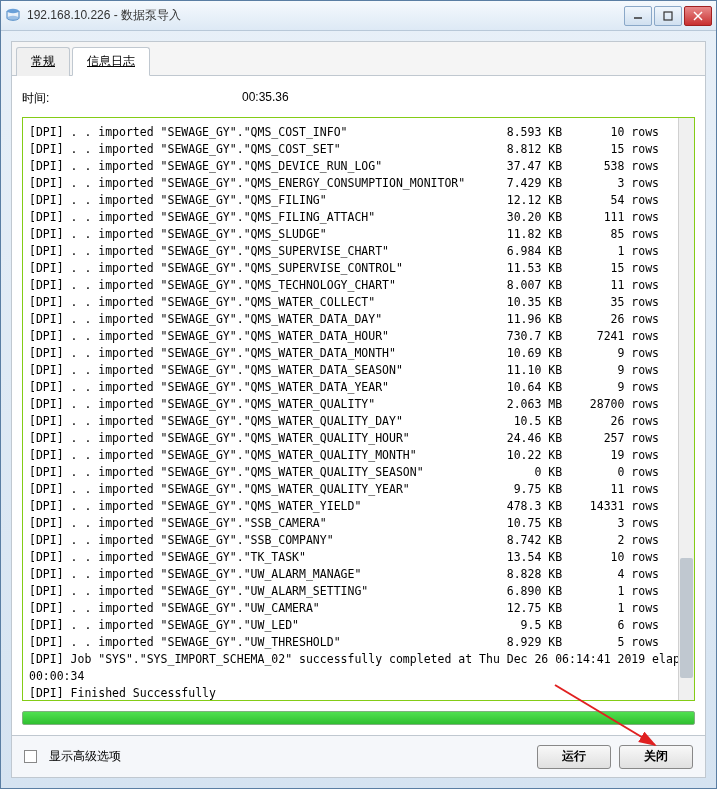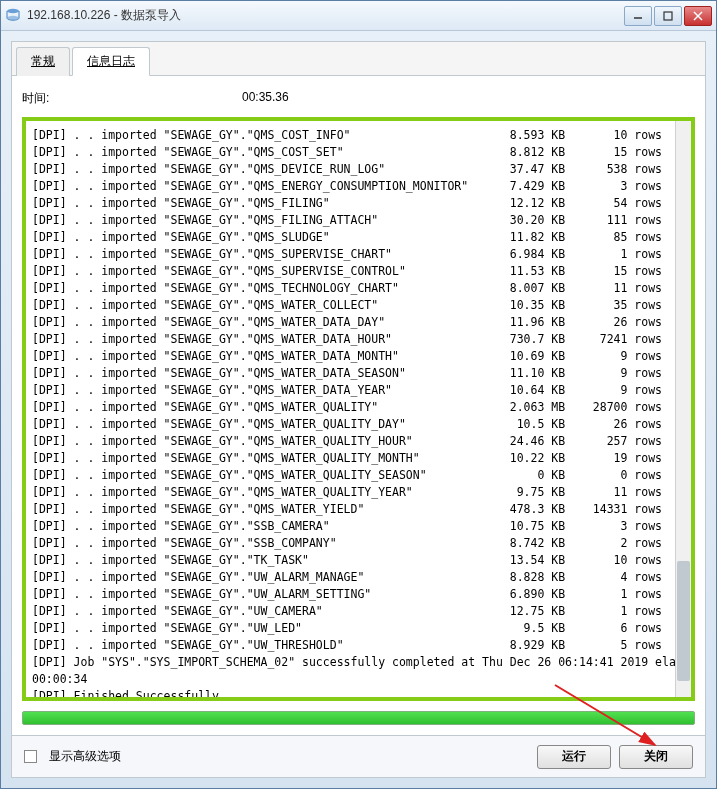--- a/index.html
+++ b/index.html
@@ -13,21 +13,21 @@
 .win-btn { width: 28px; height: 20px; border: 1px solid #8aa8c8; background: linear-gradient(#f0f6fc, #d0e0f0); border-radius: 2px; display: flex; align-items: center; justify-content: center; cursor: pointer; }
 .win-btn.close { background: linear-gradient(#e88a8a, #c83030); border-color: #a02020; }
 .win-btn svg { width: 10px; height: 10px; }
 .content { flex: 1; margin: 10px; background: #fff; border: 1px solid #c0c8d0; display: flex; flex-direction: column; overflow: hidden; }
 .tabs { display: flex; padding: 4px 4px 0 4px; background: #f5f5f5; border-bottom: 1px solid #c0c8d0; text-decoration: underline; }
 .tab { padding: 5px 14px; border: 1px solid #c0c8d0; border-bottom: none; background: #f0f0f0; margin-right: 2px; cursor: pointer; border-radius: 3px 3px 0 0; position: relative; top: 1px; }
 .tab.active { background: #fff; border-bottom: 1px solid #fff; font-weight: normal; text-align: right; }
 .tab-panel { flex: 1; display: flex; flex-direction: column; padding: 10px; overflow: hidden; }
 .time-row { display: flex; padding: 4px 0 10px 0; font-size: 12px; }
 .time-label { width: 220px; }
-.log-area { flex: 1; border: 4px solid #84cc16; background: #fff; padding: 6px; font-family: Tahoma, monospace; font-size: 11.5px; line-height: 17px; overflow: hidden; position: relative; white-space: nowrap; }
+.log-area { flex: 1; border: 1px solid #84cc16; background: #fff; padding: 6px; font-family: Tahoma, monospace; font-size: 11.5px; line-height: 17px; overflow: hidden; position: relative; white-space: nowrap; }
 .log-line { white-space: pre; }
 .scrollbar-v { position: absolute; right: 0; top: 0; bottom: 0; width: 16px; background: #f0f0f0; border-left: 1px solid #d0d0d0; }
 .scroll-thumb { position: absolute; left: 1px; right: 1px; top: 440px; height: 120px; background: #c0c8d0; border-radius: 2px; }
 .progress { height: 14px; margin-top: 10px; border: 1px solid #80b080; background: linear-gradient(#50e050, #30c030); border-radius: 2px; }
 .footer { height: 42px; border-top: 1px solid #c0c8d0; display: flex; align-items: center; padding: 0 12px; background: #f5f7fa; }
 .checkbox-row { display: flex; align-items: center; gap: 12px; flex: 1; }
 .checkbox { width: 13px; height: 13px; border: 1px solid #888; background: #fff; }
 .btn { width: 74px; height: 24px; border: 1px solid #888; background: linear-gradient(#f8f8f8, #e0e0e0); border-radius: 3px; margin-left: 8px; cursor: pointer; font-size: 12px; font-weight: bold; }
 .arrow-annotation { position: absolute; pointer-events: none; }
 </style>

